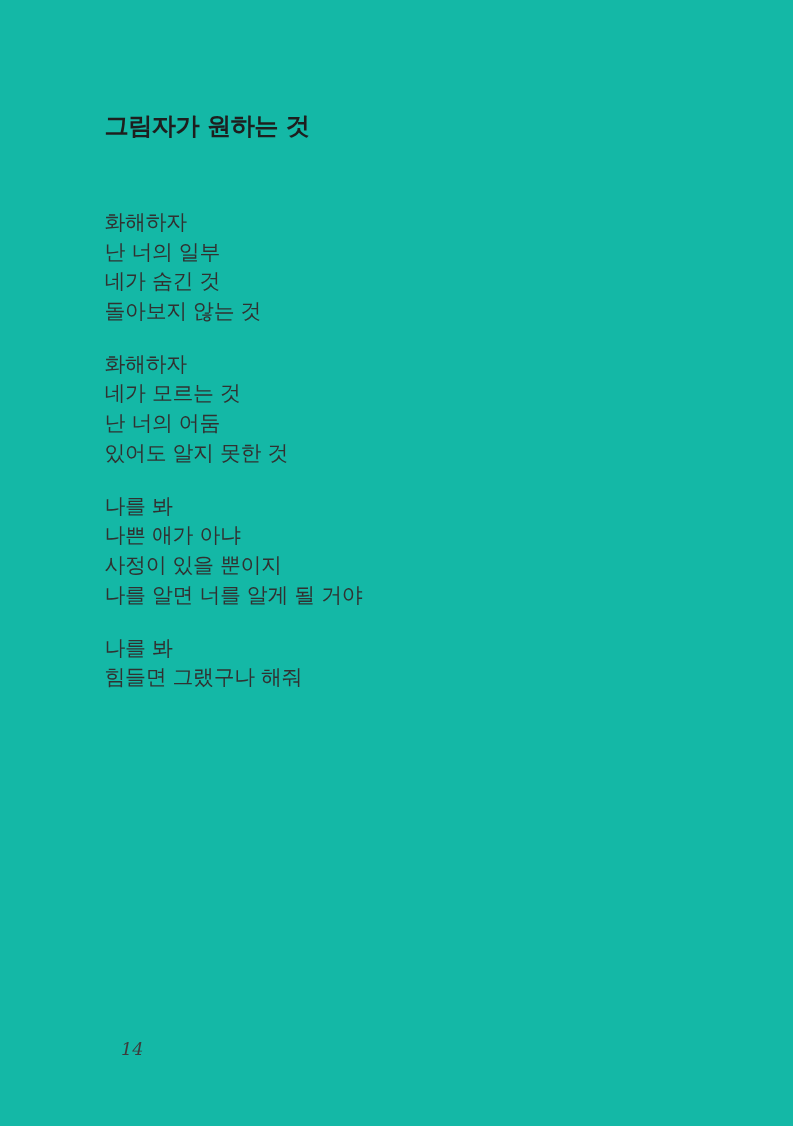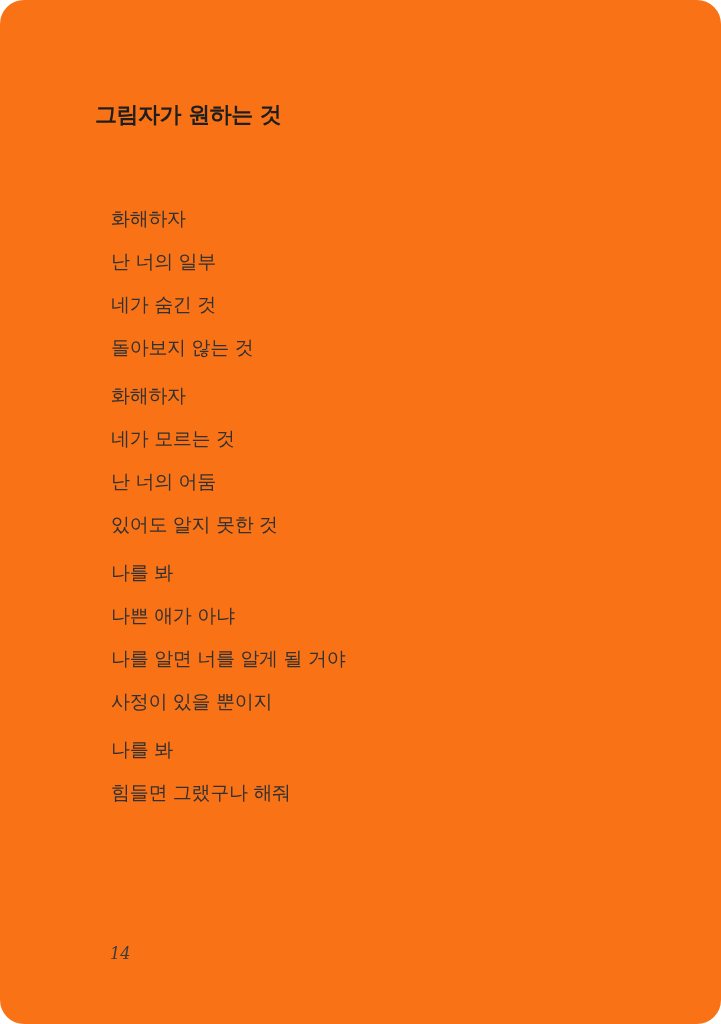--- a/index.html
+++ b/index.html
@@ -4,45 +4,44 @@
 <style>
   html, body {
     margin: 0;
     padding: 0;
     background: #ffffff;
   }
   .page {
     position: relative;
     width: 721px;
     height: 1024px;
-    background: #f97316;
+    background: #14b8a6;
     font-family: "DejaVu Serif", "Liberation Serif", serif;
     overflow: hidden;
-    border-radius: 24px;
   }
   .poem-title {
     position: absolute;
     left: 95px;
     top: 100px;
     margin: 0;
     font-size: 22px;
     font-weight: bold;
     letter-spacing: -0.5px;
     color: #1e1e1e;
   }
   .poem-body {
     position: absolute;
     left: 95px;
     top: 189px;
   }
   .stanza {
     margin: 0 0 21px 0;
   }
   .stanza p {
-    margin: 16px;
+    margin: 0;
     font-size: 19px;
     line-height: 27px;
     letter-spacing: -0.3px;
     color: #313131;
   }
   .page-number {
     position: absolute;
     left: 110px;
     top: 944px;
     font-size: 16px;
@@ -69,22 +68,22 @@
     <div class="stanza">
       <p>화해하자</p>
       <p>네가 모르는 것</p>
       <p>난 너의 어둠</p>
       <p>있어도 알지 못한 것</p>
     </div>
 
     <div class="stanza">
       <p>나를 봐</p>
       <p>나쁜 애가 아냐</p>
+      <p>사정이 있을 뿐이지</p>
       <p>나를 알면 너를 알게 될 거야</p>
-      <p>사정이 있을 뿐이지</p>
     </div>
 
     <div class="stanza">
       <p>나를 봐</p>
       <p>힘들면 그랬구나 해줘</p>
     </div>
 
   </div>
 
   <div class="page-number">14</div>

